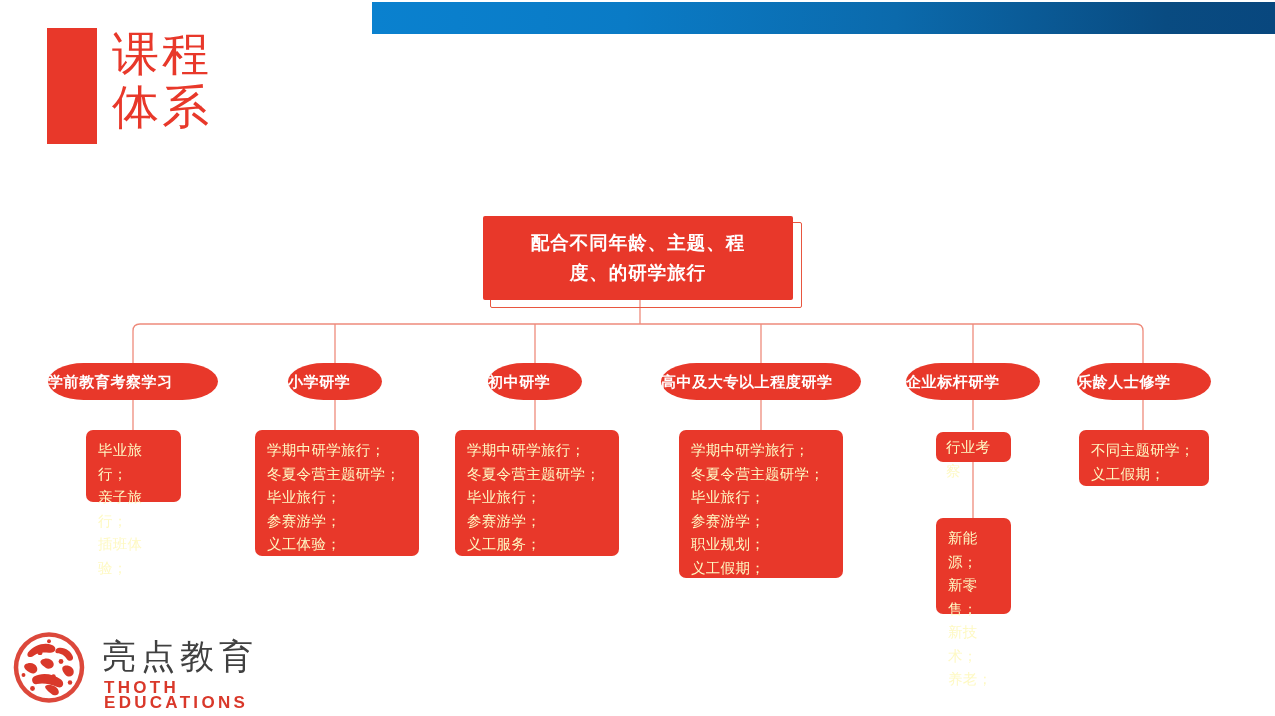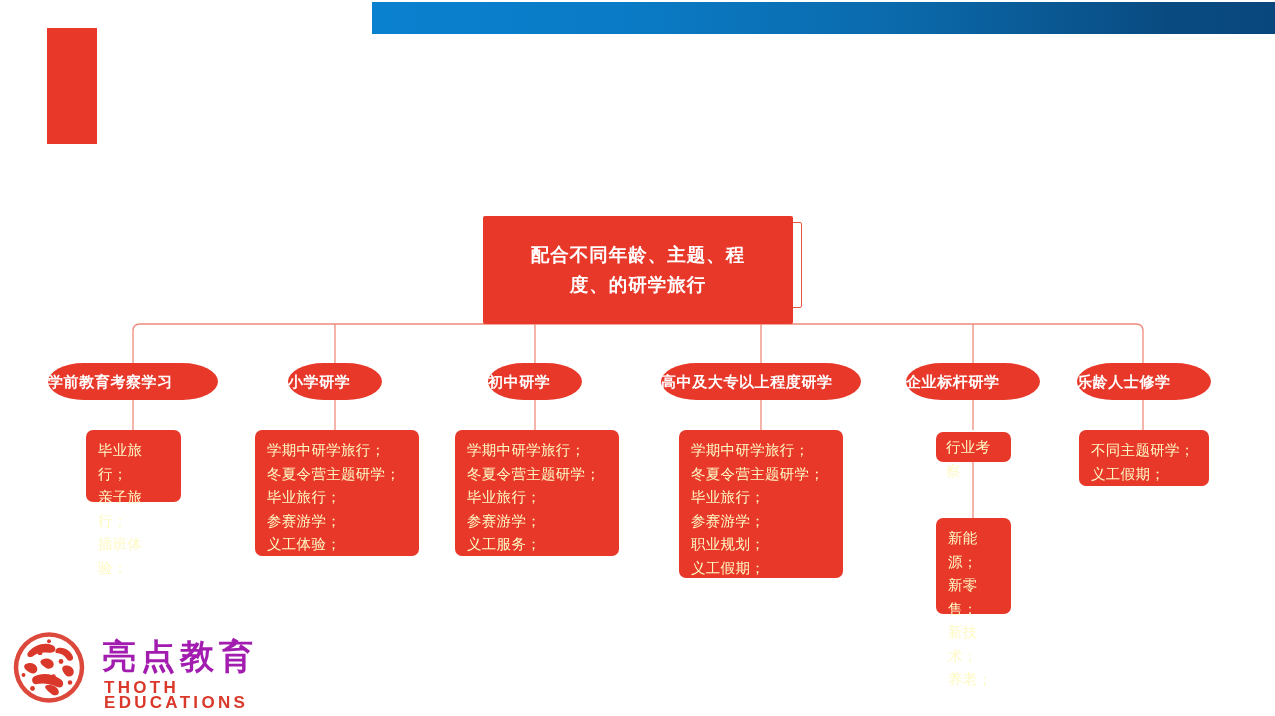--- a/index.html
+++ b/index.html
@@ -35,21 +35,21 @@
 
   
   .wires{position:absolute;left:0;top:0;width:1275px;height:716px;pointer-events:none;}
 
   
   .root-shadow{
     position:absolute;left:490px;top:222px;width:310px;height:84px;
     border:1.4px solid #e8563f;border-radius:2px;background:transparent;
   }
   .root{
-    position:absolute;left:483px;top:216px;width:310px;height:108px;
+    position:absolute;left:483px;top:216px;width:310px;height:84px;
     background:#e8382a;border-radius:2px;
     display:flex;align-items:center;justify-content:center;
   }
   .root span{
     color:#ffffff;font-size:18.5px;font-weight:bold;line-height:30px;
     letter-spacing:1px;text-align:center;white-space:pre-line;
   }
 
   
   .cat{
@@ -72,37 +72,39 @@
   .box span{
     display:block;color:#fef9c3;font-size:14.5px;line-height:23.5px;
     letter-spacing:0.3px;white-space:pre-line;
   }
 
   
   .logo{position:absolute;left:10px;top:630px;width:255px;height:75px;}
   .logo-mark{position:absolute;left:0;top:0;width:78px;height:75px;}
   .logo-cn{
     position:absolute;left:92px;top:7px;
-    color:#a21caf;font-family:"DejaVu Serif","Liberation Serif",serif;
-    font-size:34px;font-weight:bold;letter-spacing:5px;line-height:38px;
+    color:#404040;font-family:"DejaVu Serif","Liberation Serif",serif;
+    font-size:34px;font-weight:normal;letter-spacing:5px;line-height:38px;
   }
   .logo-en{
     position:absolute;left:94px;top:50px;
     color:#d9382a;font-size:17px;letter-spacing:3.3px;line-height:15px;
     font-weight:bold;
   }
 </style>
 </head>
 <body>
 
 <div class="slide">
 
   <div class="banner"></div>
 
   <div class="title-bar"></div>
+  <div class="title-text">课程
+体系</div>
 
   <svg class="wires" viewBox="0 0 1275 716" width="1275" height="716" xmlns="http://www.w3.org/2000/svg">
     <g fill="none" stroke="#ee8b7c" stroke-width="1.3">
 
       <path d="M640 300 L640 324"></path>
 
       <path d="M133 363 L133 331 Q133 324 140 324 L1136 324 Q1143 324 1143 331 L1143 363"></path>
 
       <path d="M335 324 L335 363"></path>
       <path d="M535 324 L535 363"></path>

